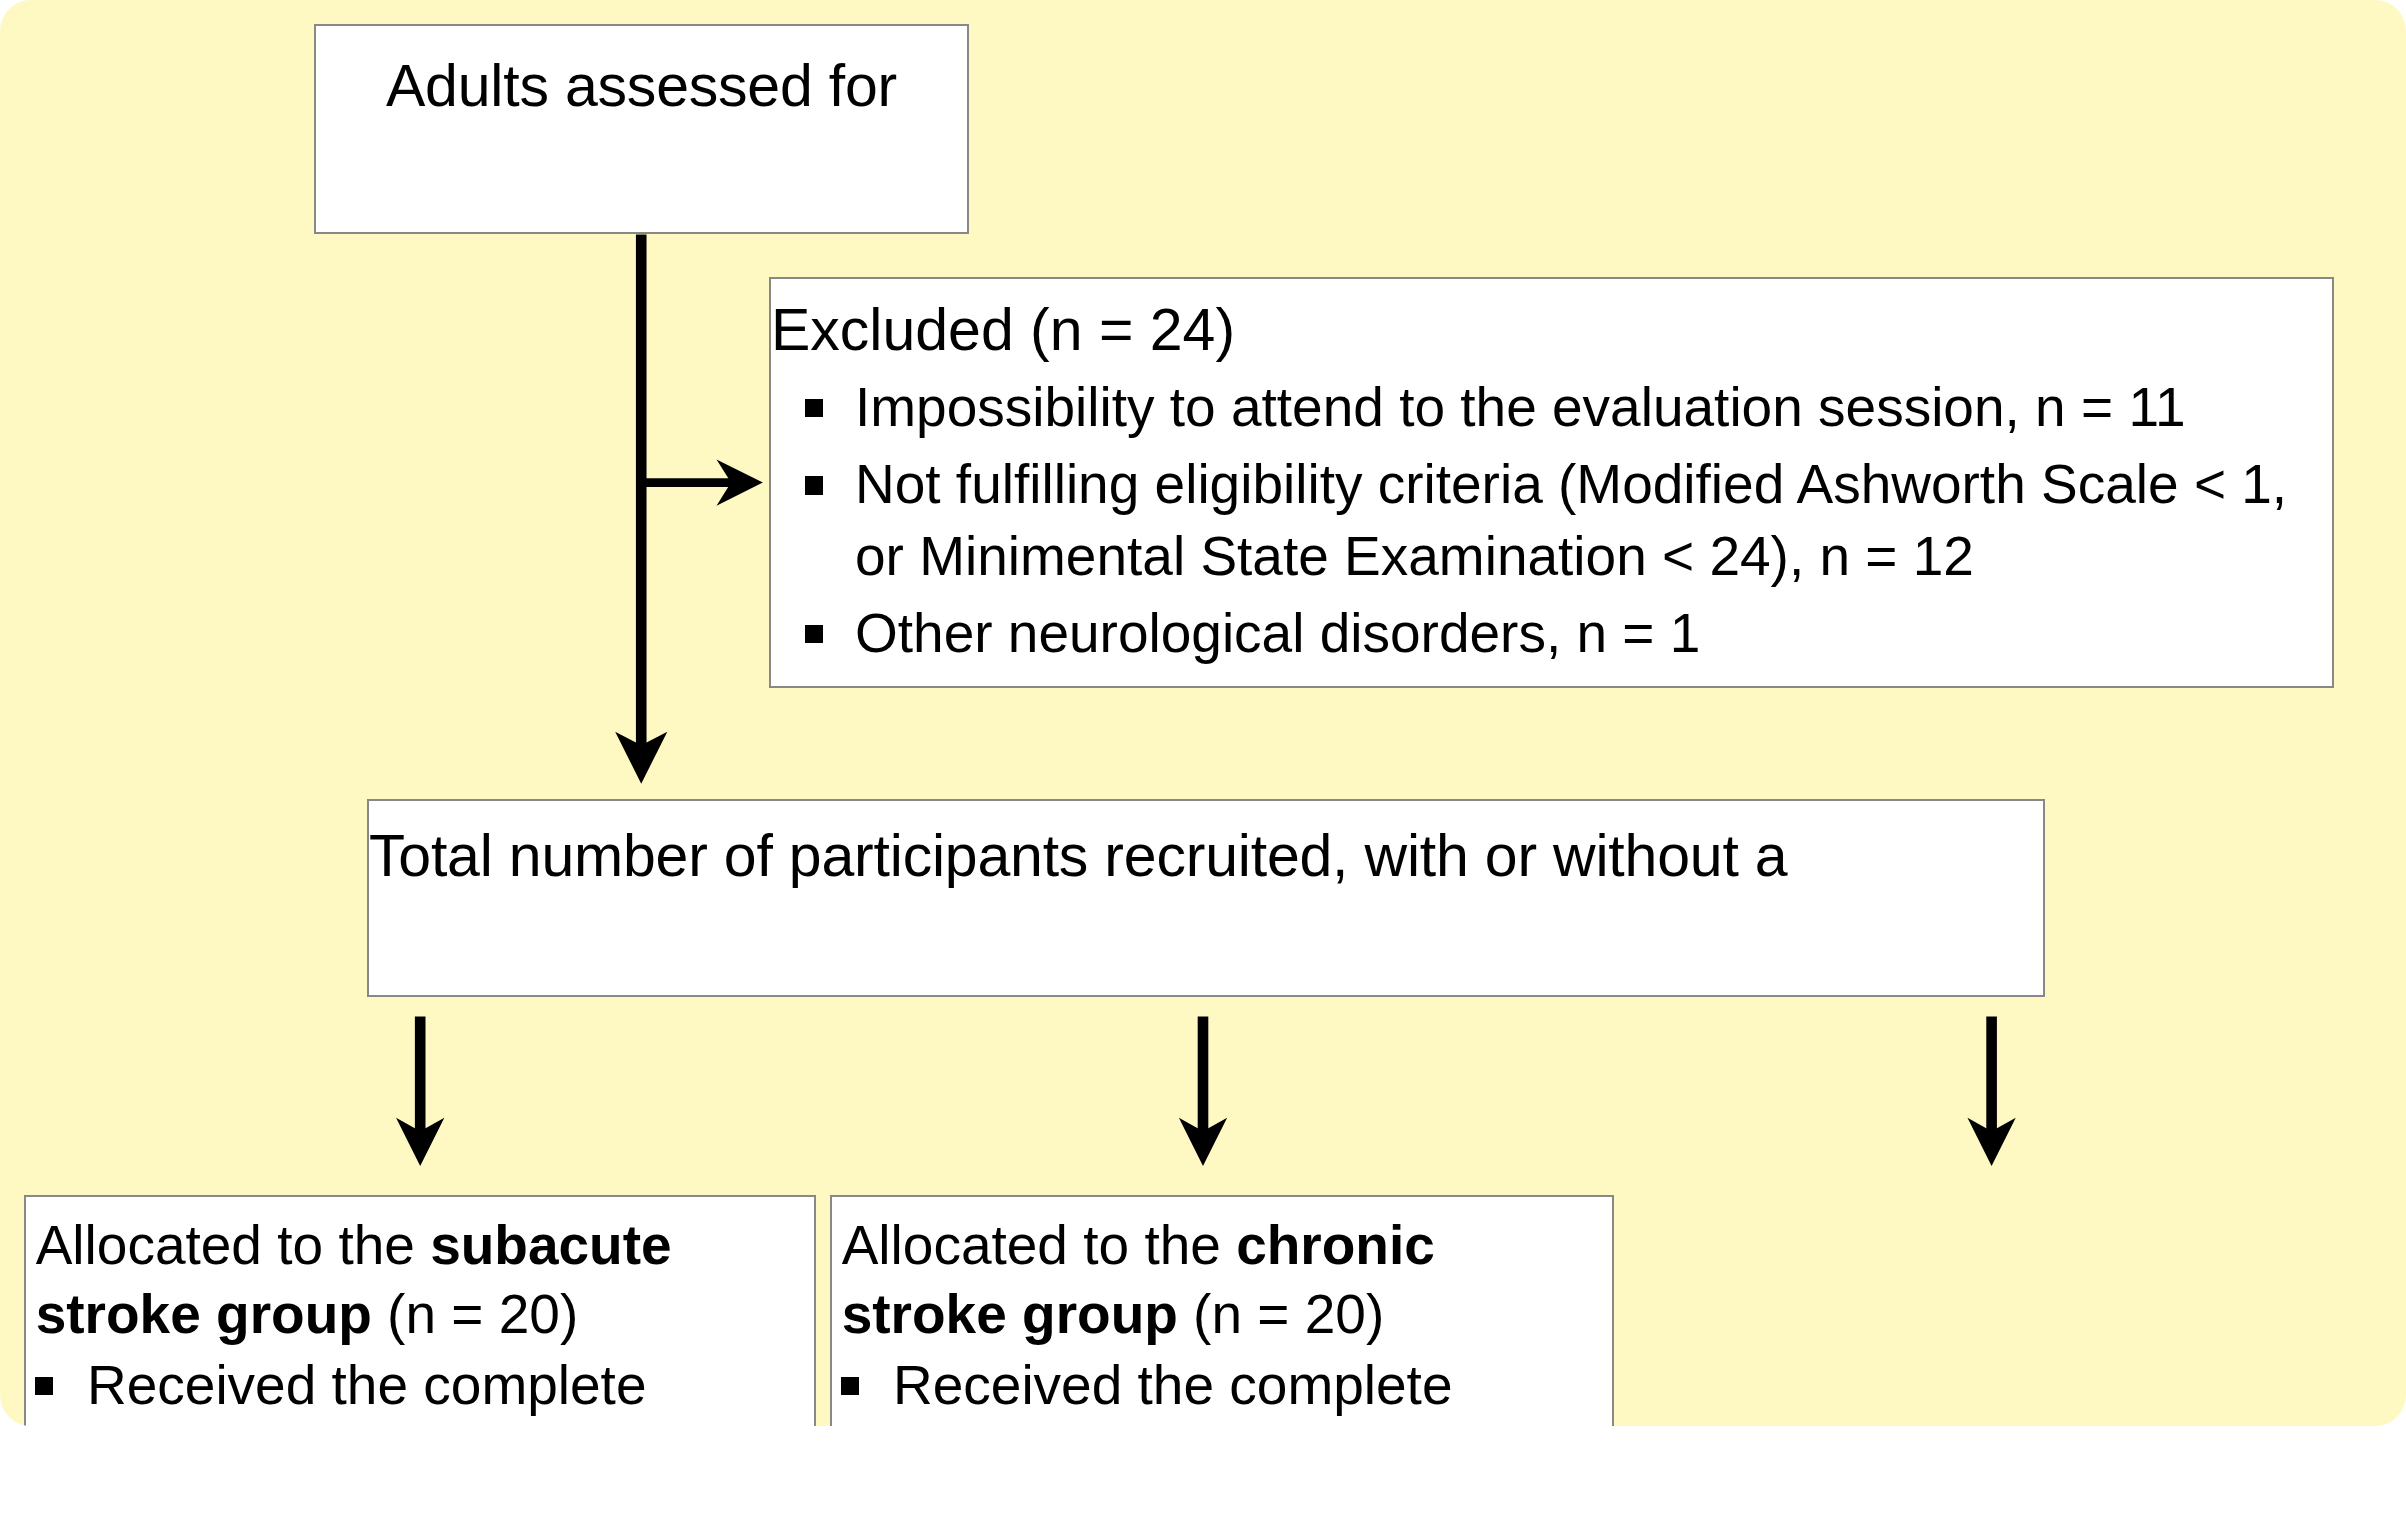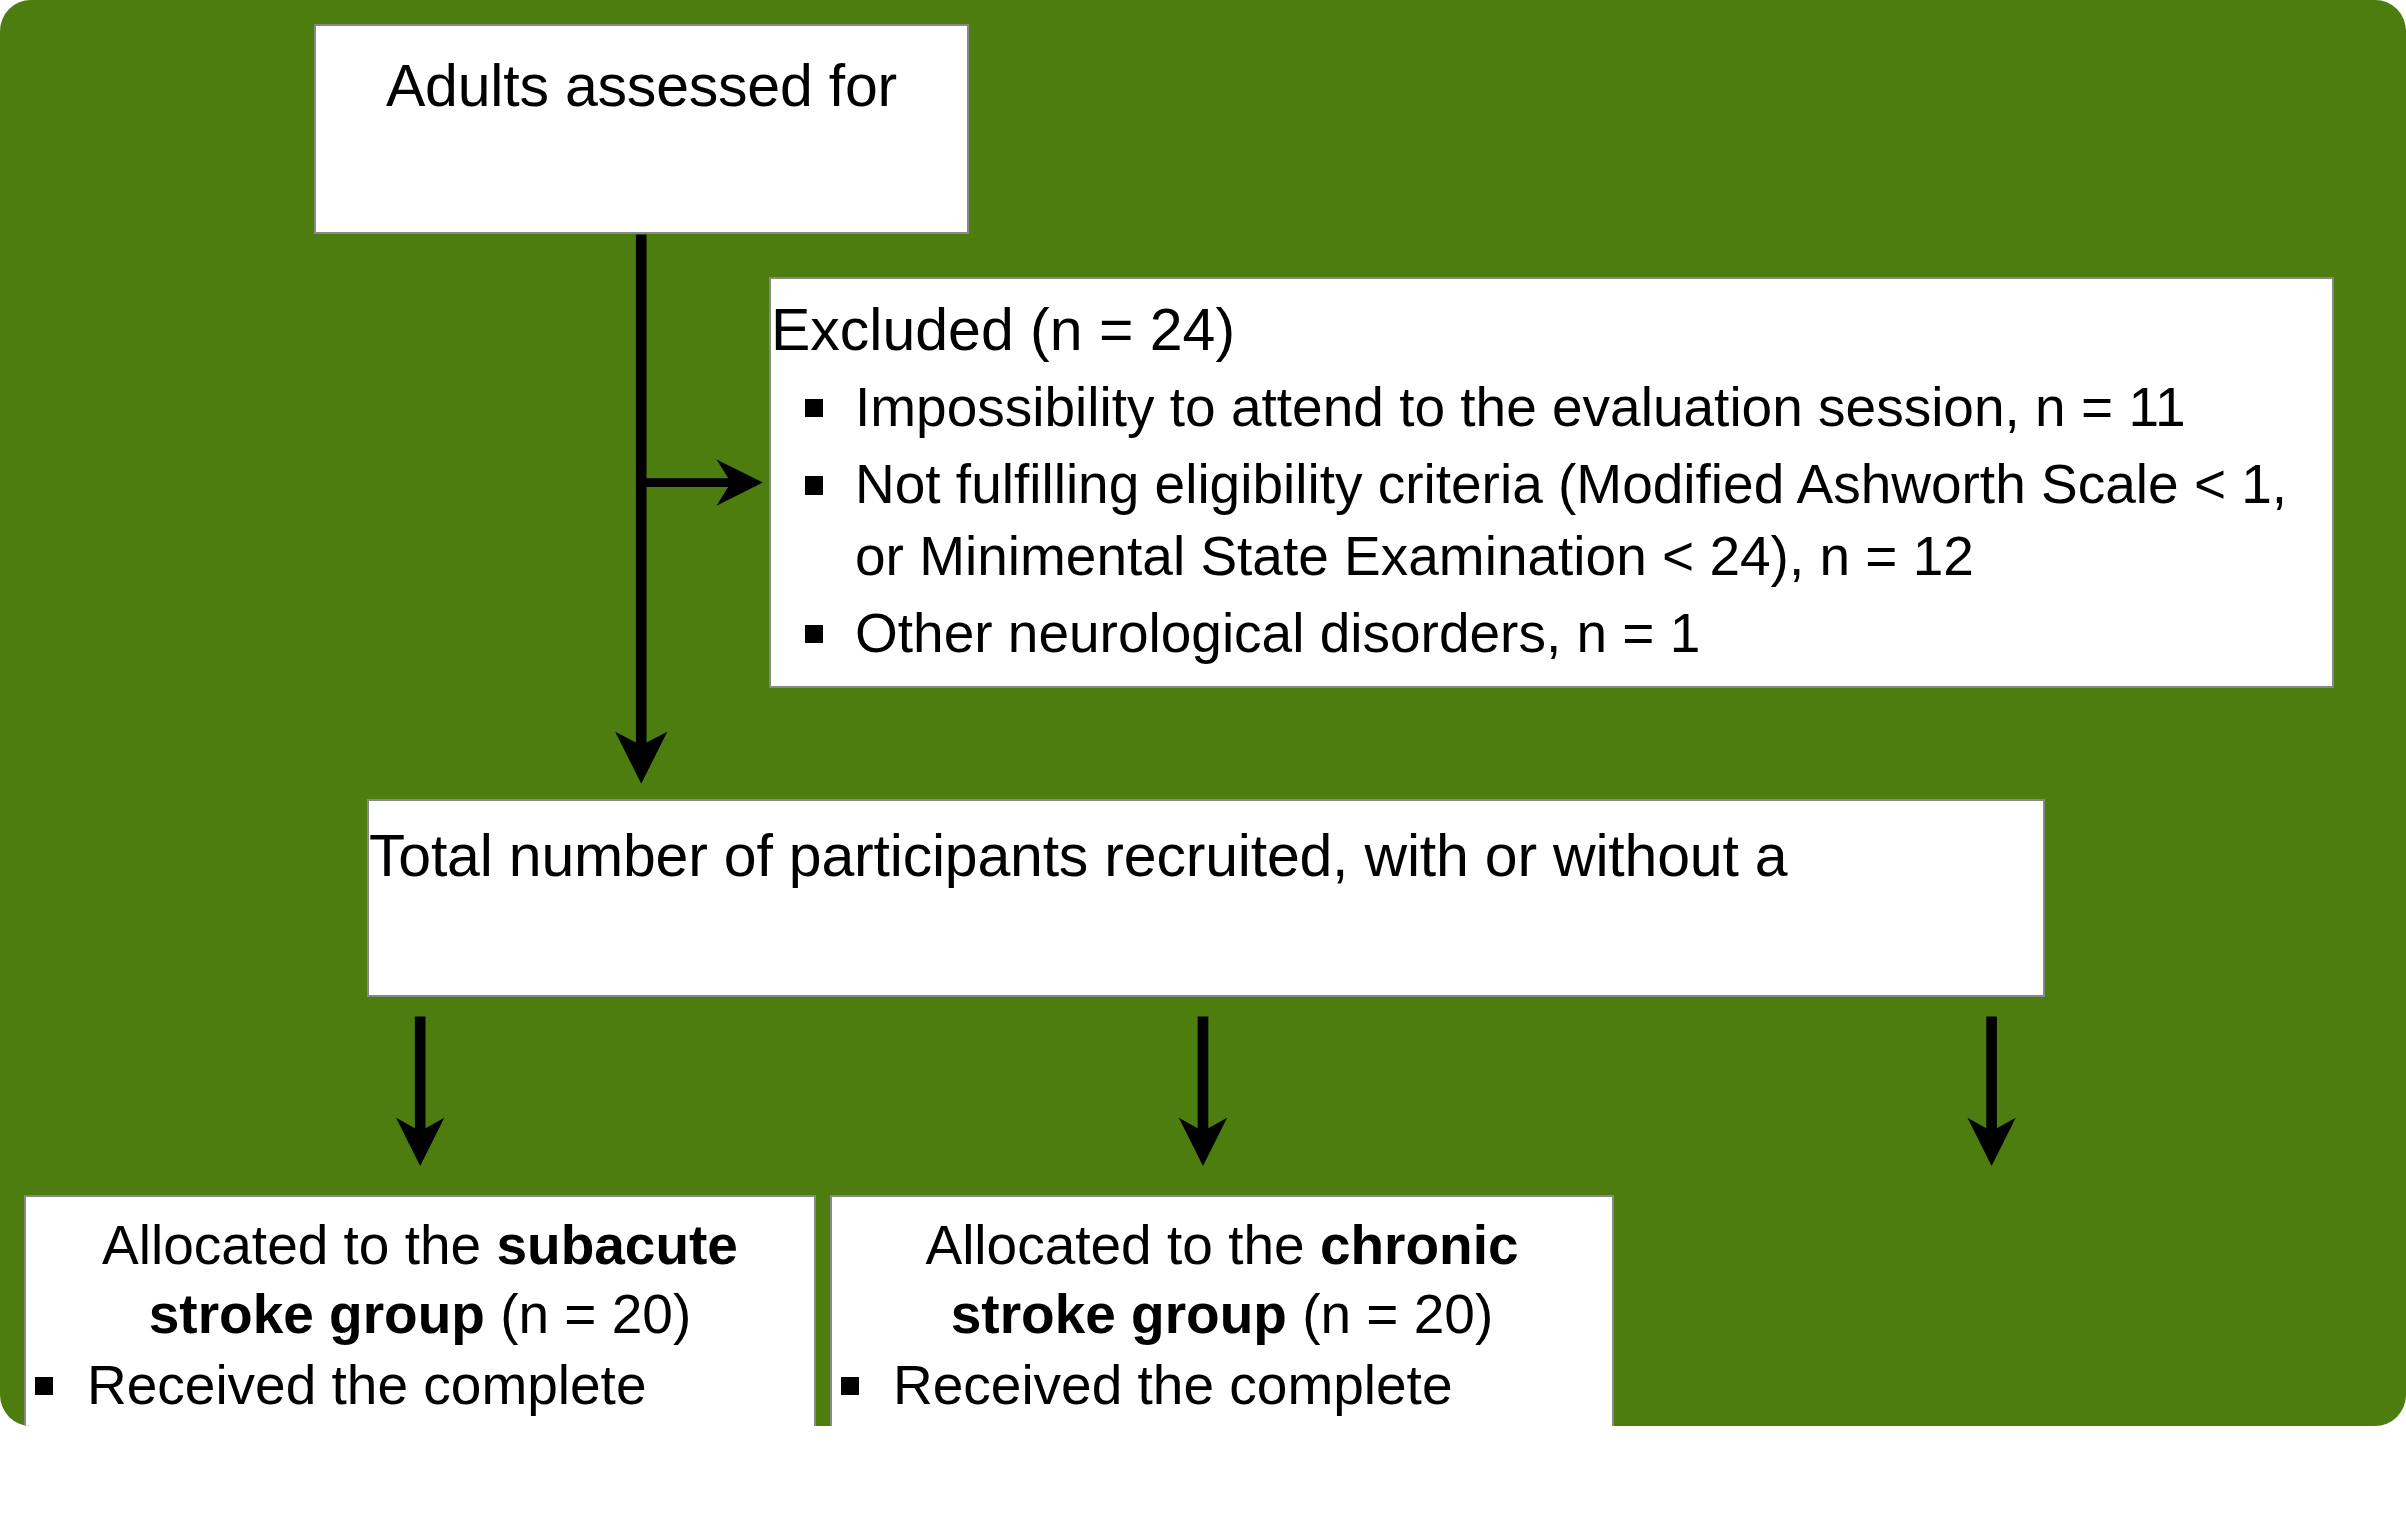--- a/index.html
+++ b/index.html
@@ -5,21 +5,21 @@
 <style>
   html, body {
     margin: 0;
     padding: 0;
     background: #ffffff;
   }
   #canvas {
     position: relative;
     width: 2406px;
     height: 1426px;
-    background: #4d7c0f;
+    background: #fef9c3;
     font-family: "Liberation Sans", sans-serif;
     color: #000000;
     overflow: hidden;
     border-radius: 31px;
   }
 
   .box {
     position: absolute;
     box-sizing: border-box;
     background: #ffffff;
@@ -98,21 +98,21 @@
   
   .alloc-box {
     top: 1195px;
     height: 321px;
   }
   #box-alloc-1 { left: 24px;   width: 792px; }
   #box-alloc-2 { left: 830px;  width: 784px; }
   #box-alloc-3 { left: 1629px; width: 775px; }
 
   .alloc-head {
-    text-align: center;
+    text-align: left;
     font-size: 55px;
     line-height: 1.26;
     padding-top: 13.5px;
     padding-left: 9.7px;
     padding-right: 9.7px;
   }
   .alloc-head b { font-weight: bold; }
 
   .alloc-list {
     margin-top: 1.9px;

